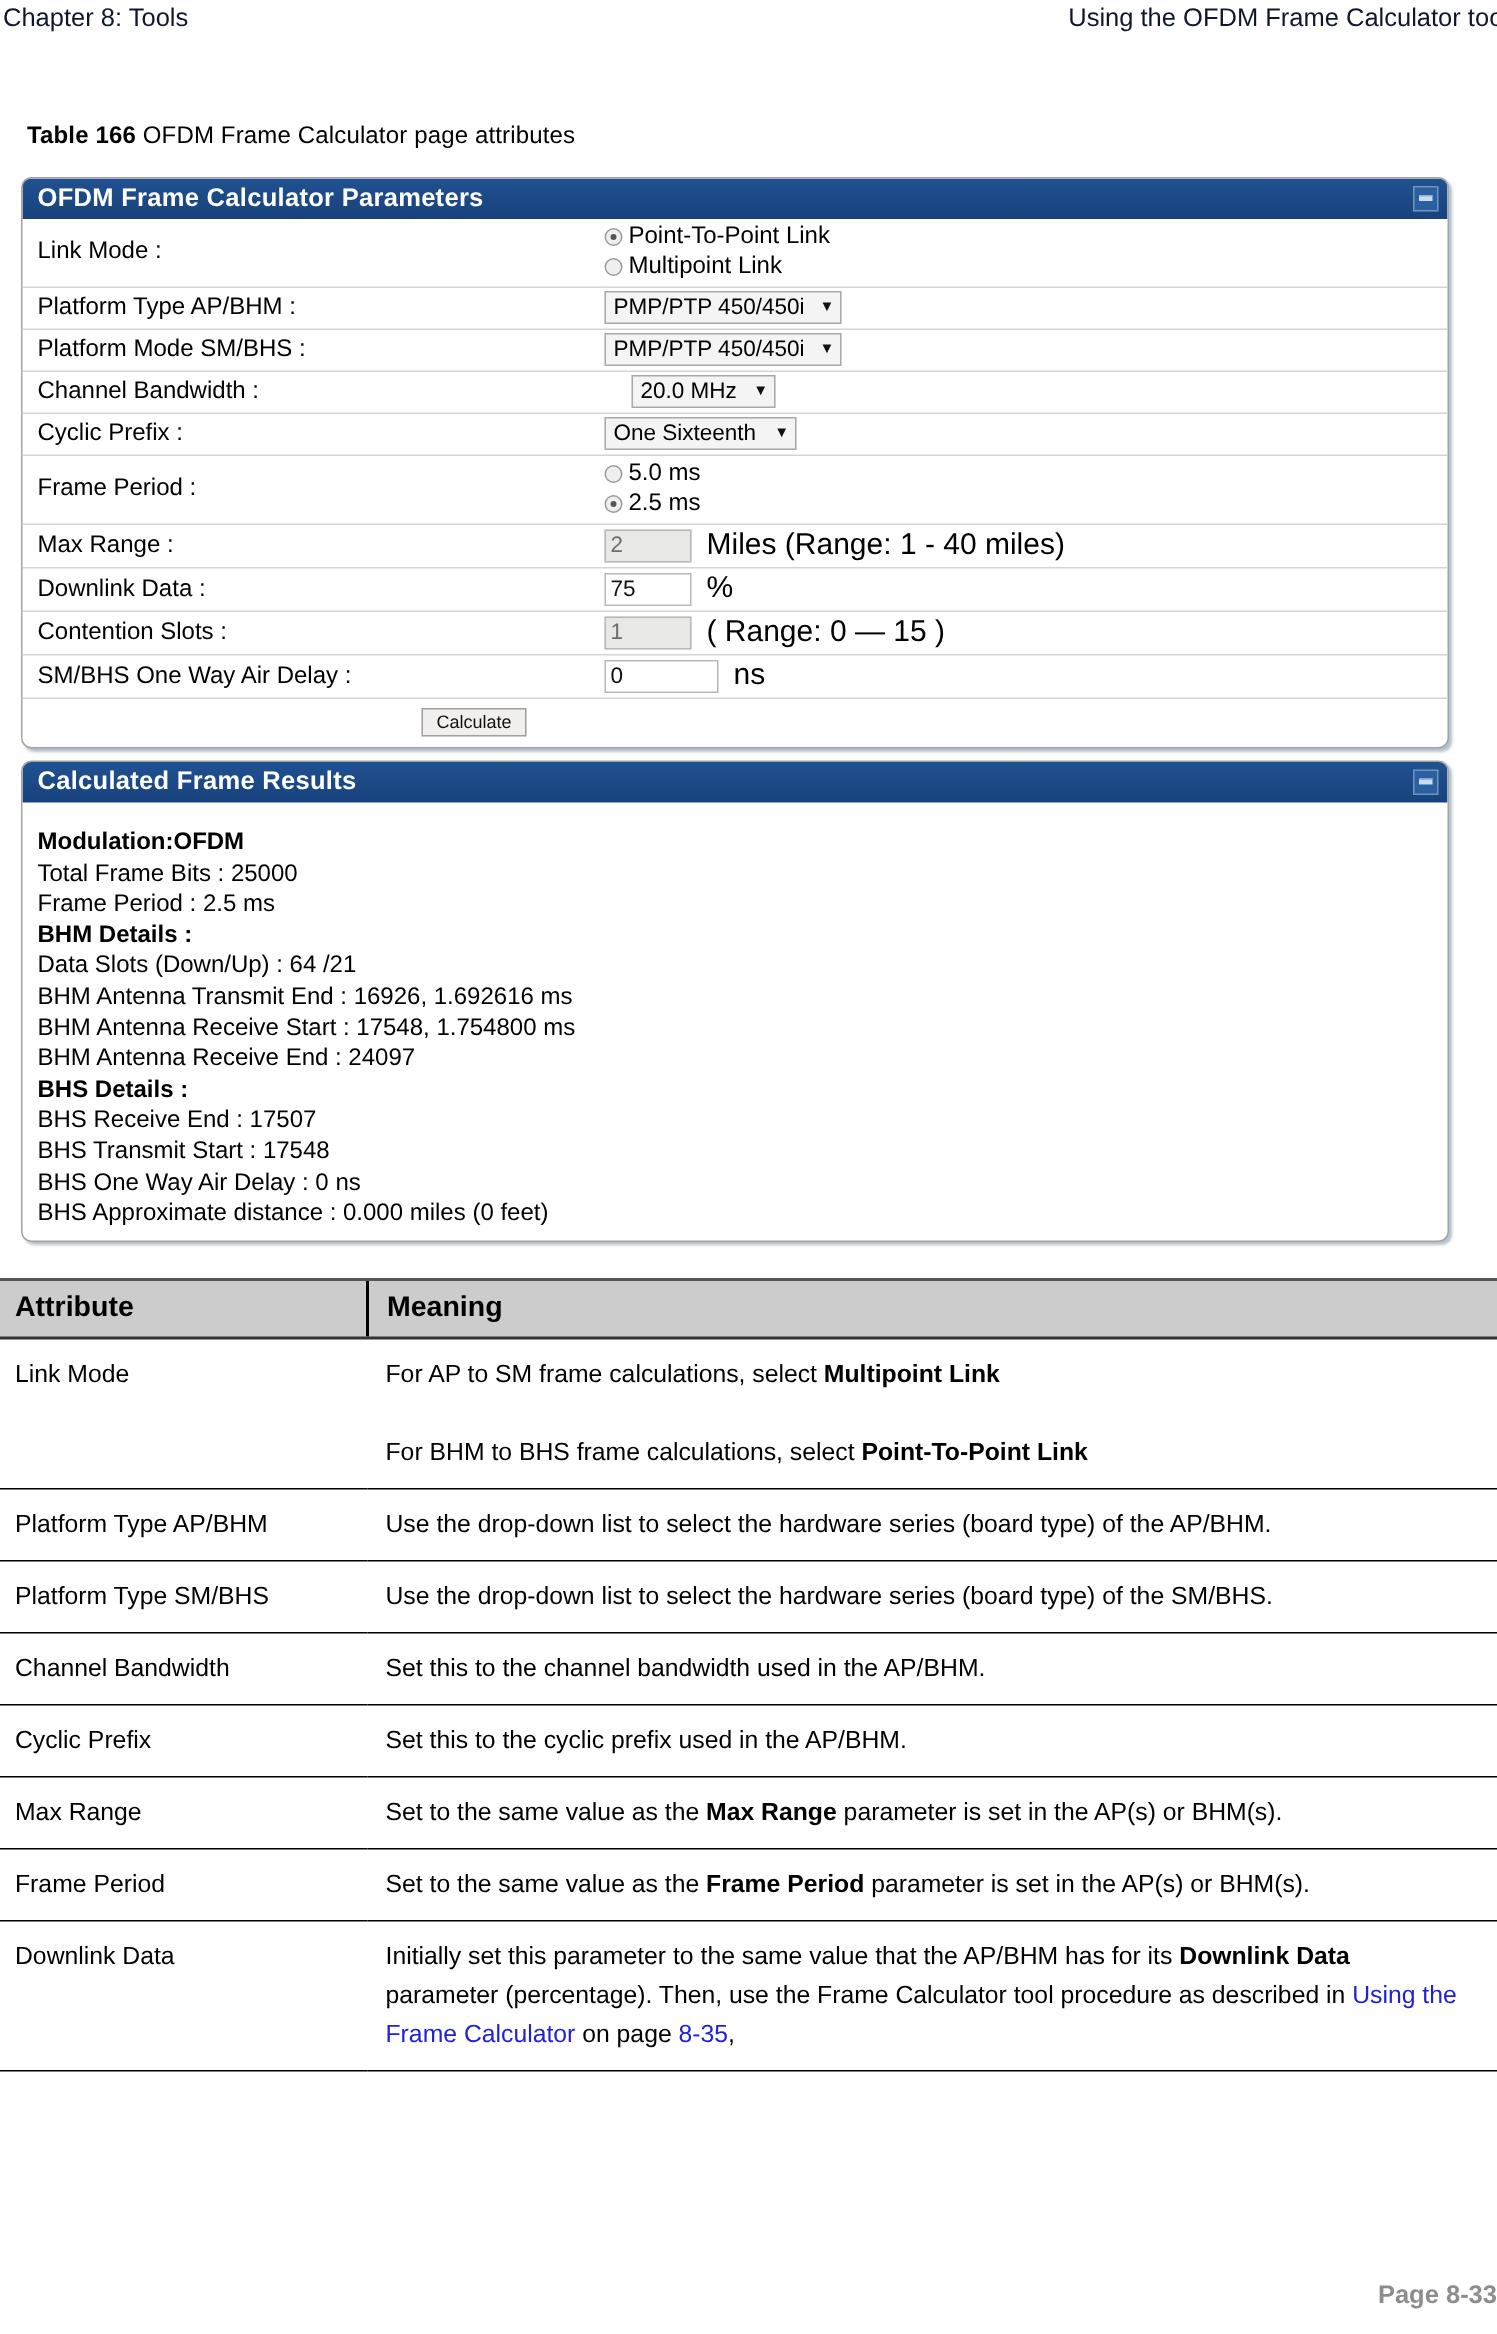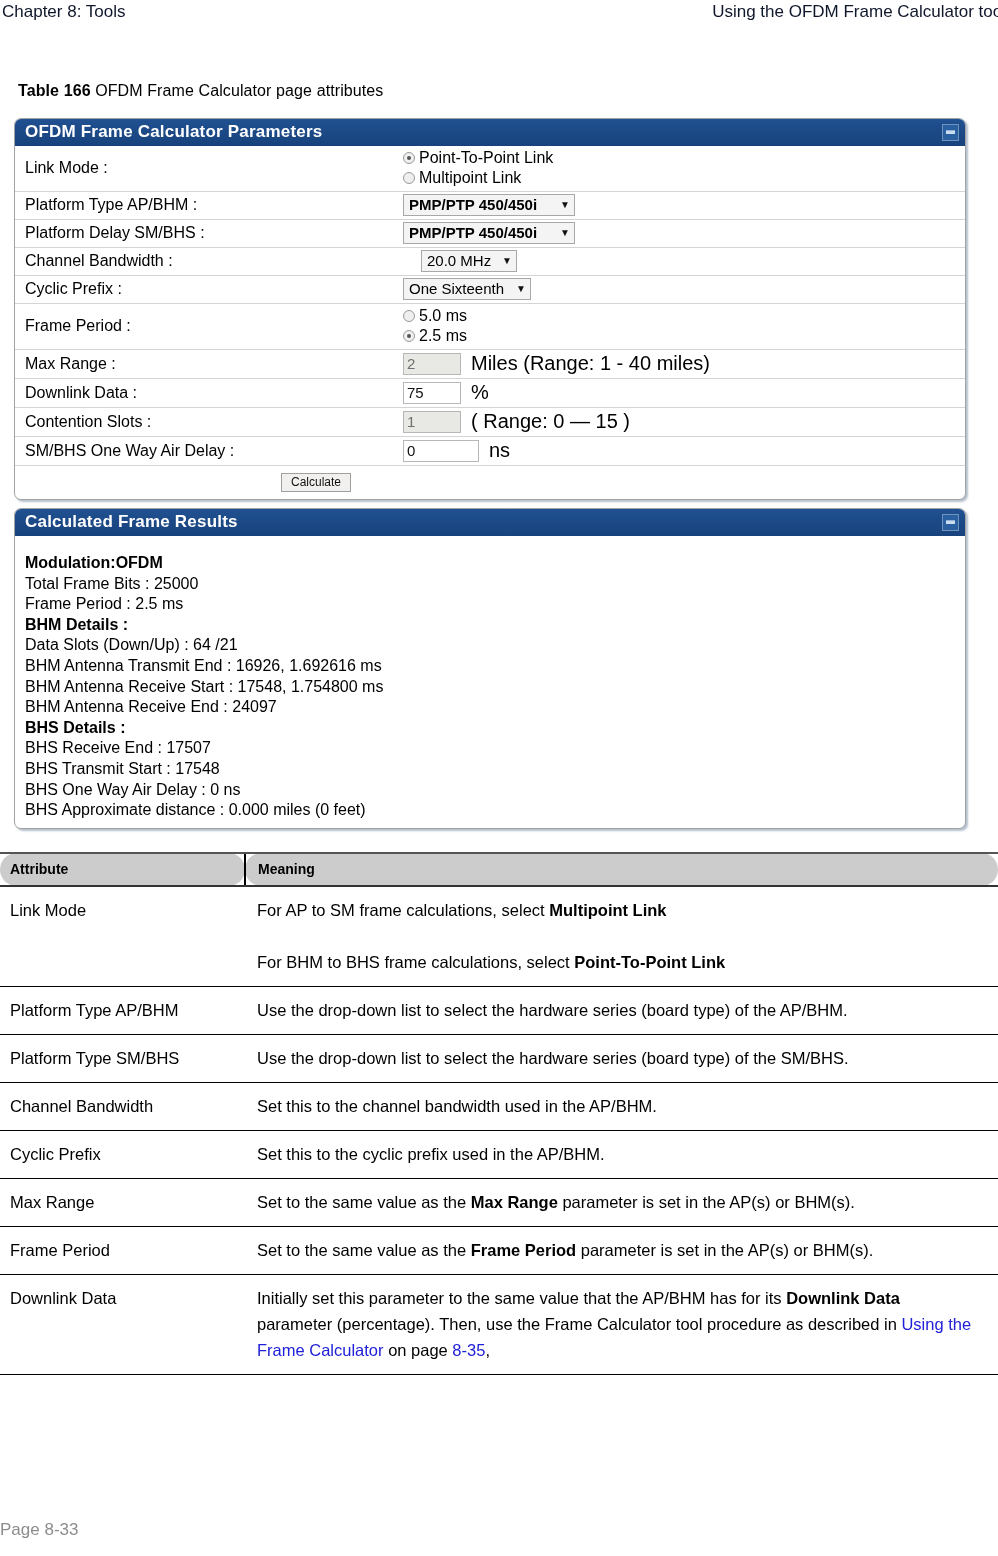--- a/index.html
+++ b/index.html
@@ -145,21 +145,21 @@
     line-height: 18px;
     box-sizing: border-box;
     white-space: nowrap;
   }
   .sel .arrow {
     margin-left: 10px;
     font-size: 10px;
     line-height: 10px;
     color: #111;
   }
-  .sel-wide { width: 172px; font-weight: bold; }
+  .sel-wide { width: 158px; }
   .sel-mid  { width: 96px; margin-left: 18px; }
   .sel-cp   { width: 128px; }
 
   .txt {
     display: inline-block;
     border: 1px solid #b7b7b7;
     font-size: 15px;
     line-height: 18px;
     padding: 1px 3px;
     box-sizing: border-box;
@@ -200,45 +200,45 @@
   .attr-table {
     position: absolute;
     top: 852px; left: 0; width: 998px;
     border-collapse: collapse;
     font-size: 16.5px;
   }
   .attr-table th {
     background: #cccccc;
     text-align: left;
     font-weight: bold;
-    font-size: 14px;
+    font-size: 19px;
     padding: 7px 0 8px 10px;
     border-bottom: 2px solid #333;
     border-top: 2px solid #555;
-    border-radius: 18px;
   }
   .attr-table th.c2 { border-left: 2px solid #000000; padding-left: 12px; }
   .attr-table td {
     vertical-align: top;
     padding: 10px 10px 11px 10px;
     border-bottom: 1.5px solid #000;
     line-height: 26px;
   }
   .attr-table td.c1 { width: 225px; padding-left: 10px; }
   .attr-table td.c2 { padding-left: 12px; padding-right: 22px; }
   .attr-table b { font-weight: bold; }
   .lnk { color: #2020d8; }
 
   
   .page-footer {
     position: absolute;
     bottom: 16px; left: 0; right: 0;
-    text-align: left;
+    text-align: right;
     font-size: 17px;
     color: #8d8d8d;
+    font-weight: bold;
   }
 </style>
 </head>
 <body>
 
 <div class="page-header">
   <div class="left">Chapter 8:  Tools</div>
   <div class="right">Using the OFDM Frame Calculator tool</div>
 </div>
 
@@ -276,21 +276,21 @@
           <td class="param-label">Platform Type AP/BHM :</td>
           <td class="param-control">
             <span class="sel sel-wide">
               <span>PMP/PTP 450/450i</span>
               <span class="arrow">▼</span>
             </span>
           </td>
         </tr>
 
         <tr>
-          <td class="param-label">Platform Delay SM/BHS :</td>
+          <td class="param-label">Platform Mode SM/BHS :</td>
           <td class="param-control">
             <span class="sel sel-wide">
               <span>PMP/PTP 450/450i</span>
               <span class="arrow">▼</span>
             </span>
           </td>
         </tr>
 
         <tr>
           <td class="param-label">Channel Bandwidth :</td>

